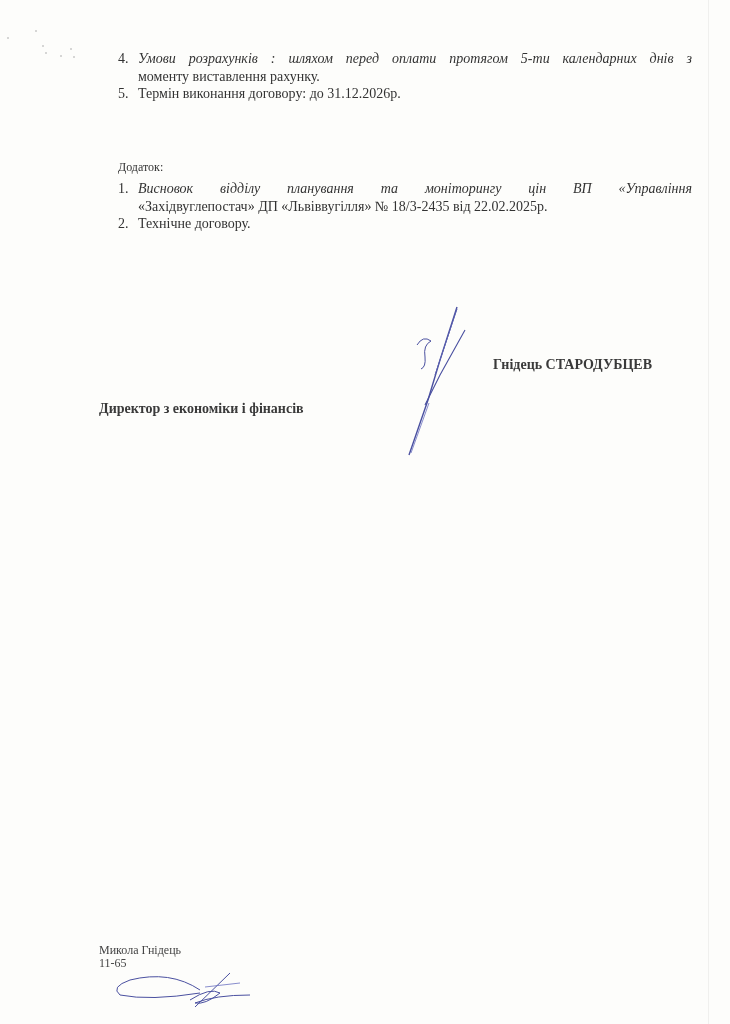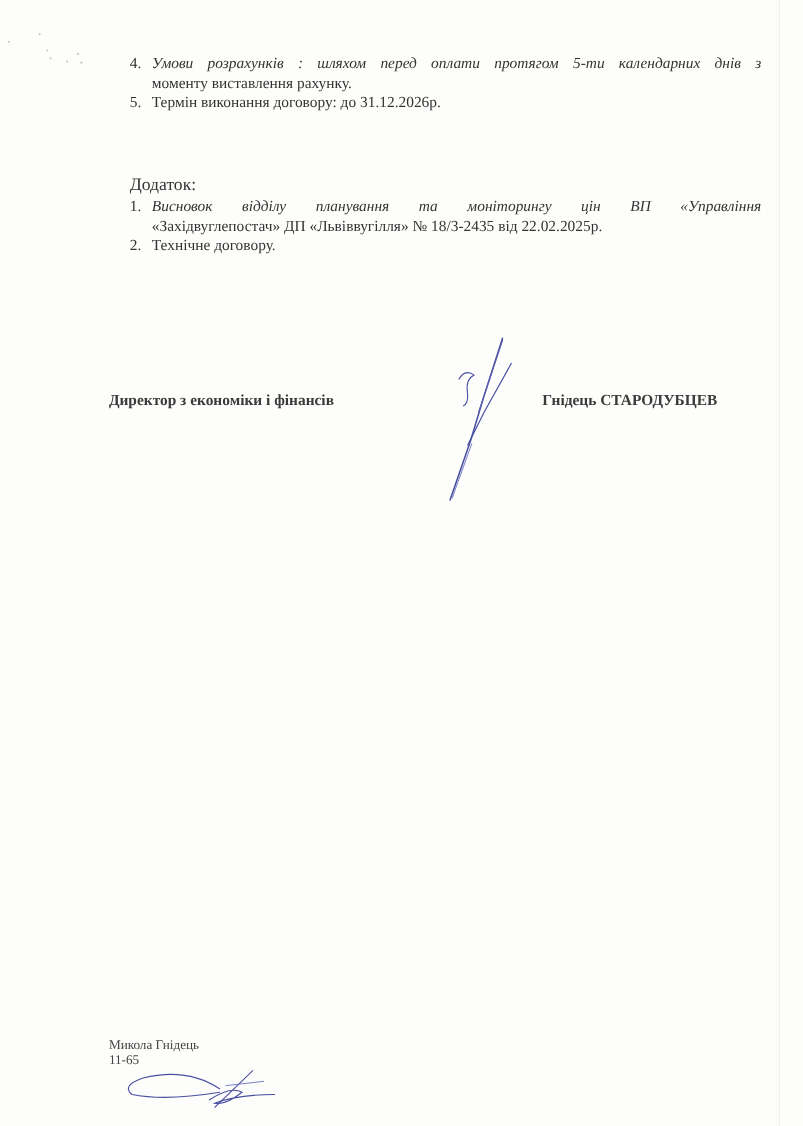--- a/index.html
+++ b/index.html
@@ -9,24 +9,24 @@
   }
   .page { position: absolute; inset: 0; }
   .edge-line { position: absolute; left: 708px; top: 0; width: 1px; height: 1024px; background: #f0f0ee; }
   .specks { position: absolute; left: 5px; top: 25px; width: 80px; height: 35px; }
   .speck { position: absolute; width: 2px; height: 2px; background: #c8c8c8; border-radius: 50%; }
   .list { position: absolute; left: 118px; width: 574px; margin: 0; padding: 0; list-style: none; font-size: 14px; line-height: 17.5px; }
   .list li { position: relative; padding-left: 20px; }
   .list li .num { position: absolute; left: 0; top: 0; }
   .justify-full { text-align: justify; text-align-last: justify; font-style: italic; }
   .terms { top: 50px; }
-  .attach-head { position: absolute; left: 118px; top: 160px; font-size: 16px; }
+  .attach-head { position: absolute; left: 118px; top: 160px; font-size: 12px; }
   .attach { top: 180px; }
   .signline { position: absolute; top: 357px; font-weight: bold; font-size: 14px; color: #3a3a3a; }
-  .sig-role { left: 99px; }
+  .sig-role { left: 99px; margin-top: 44px; }
   .sig-name { left: 493px; }
   .signature { position: absolute; left: 395px; top: 305px; width: 80px; height: 155px; }
   .executor { position: absolute; left: 99px; top: 944px; font-size: 12px; line-height: 13px; color: #444; }
   .exec-sig { position: absolute; left: 110px; top: 965px; width: 150px; height: 45px; }
 </style>
 </head>
 <body>
 
 <div class="page">
   <div class="edge-line"></div>

